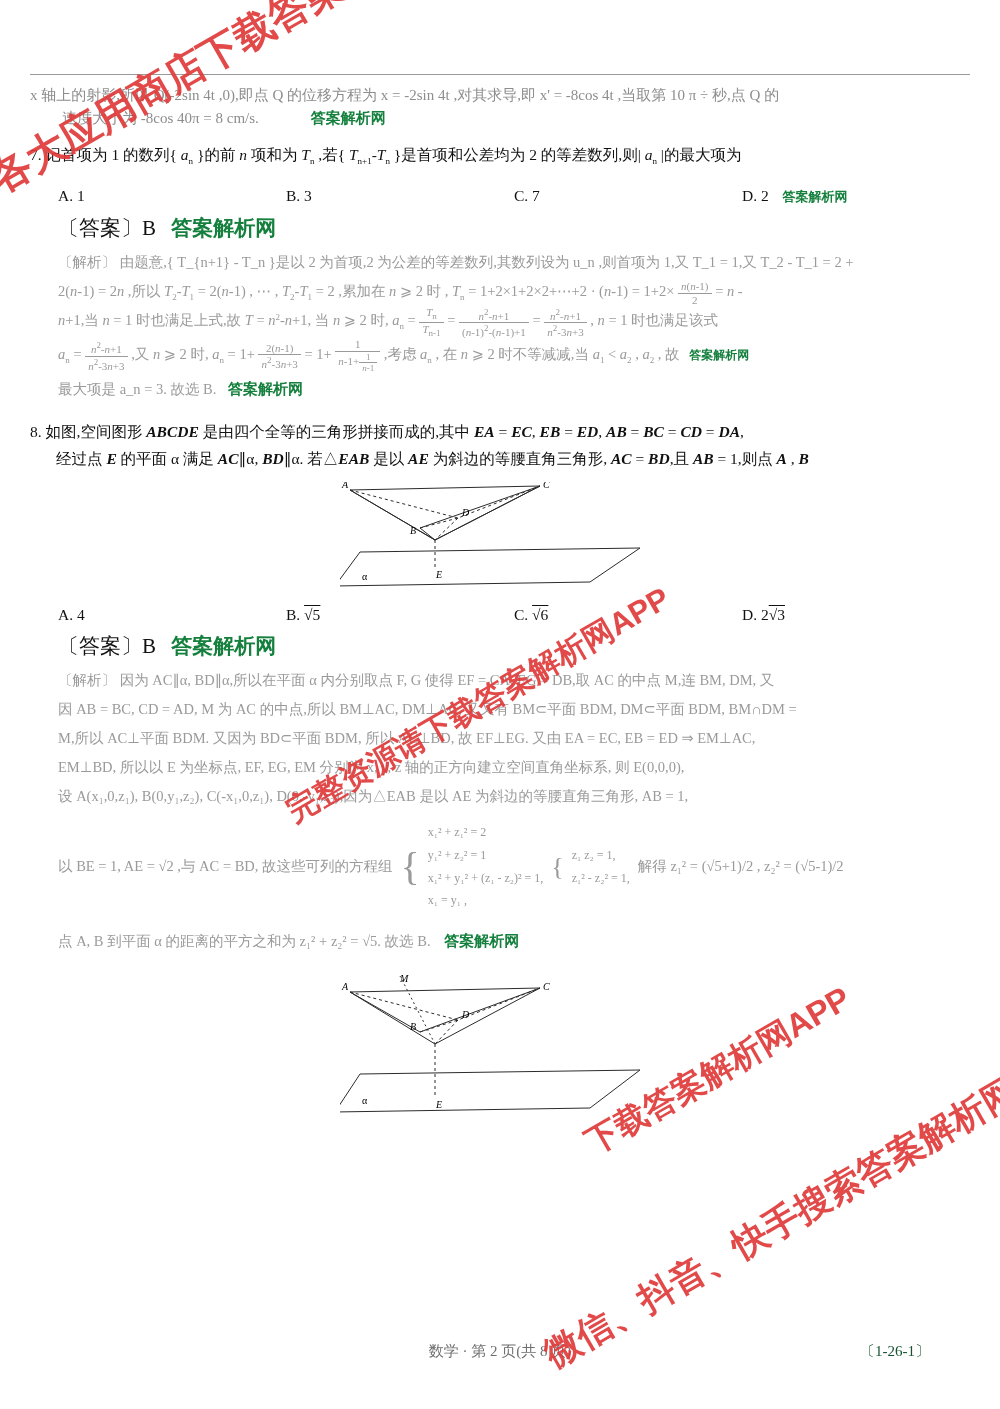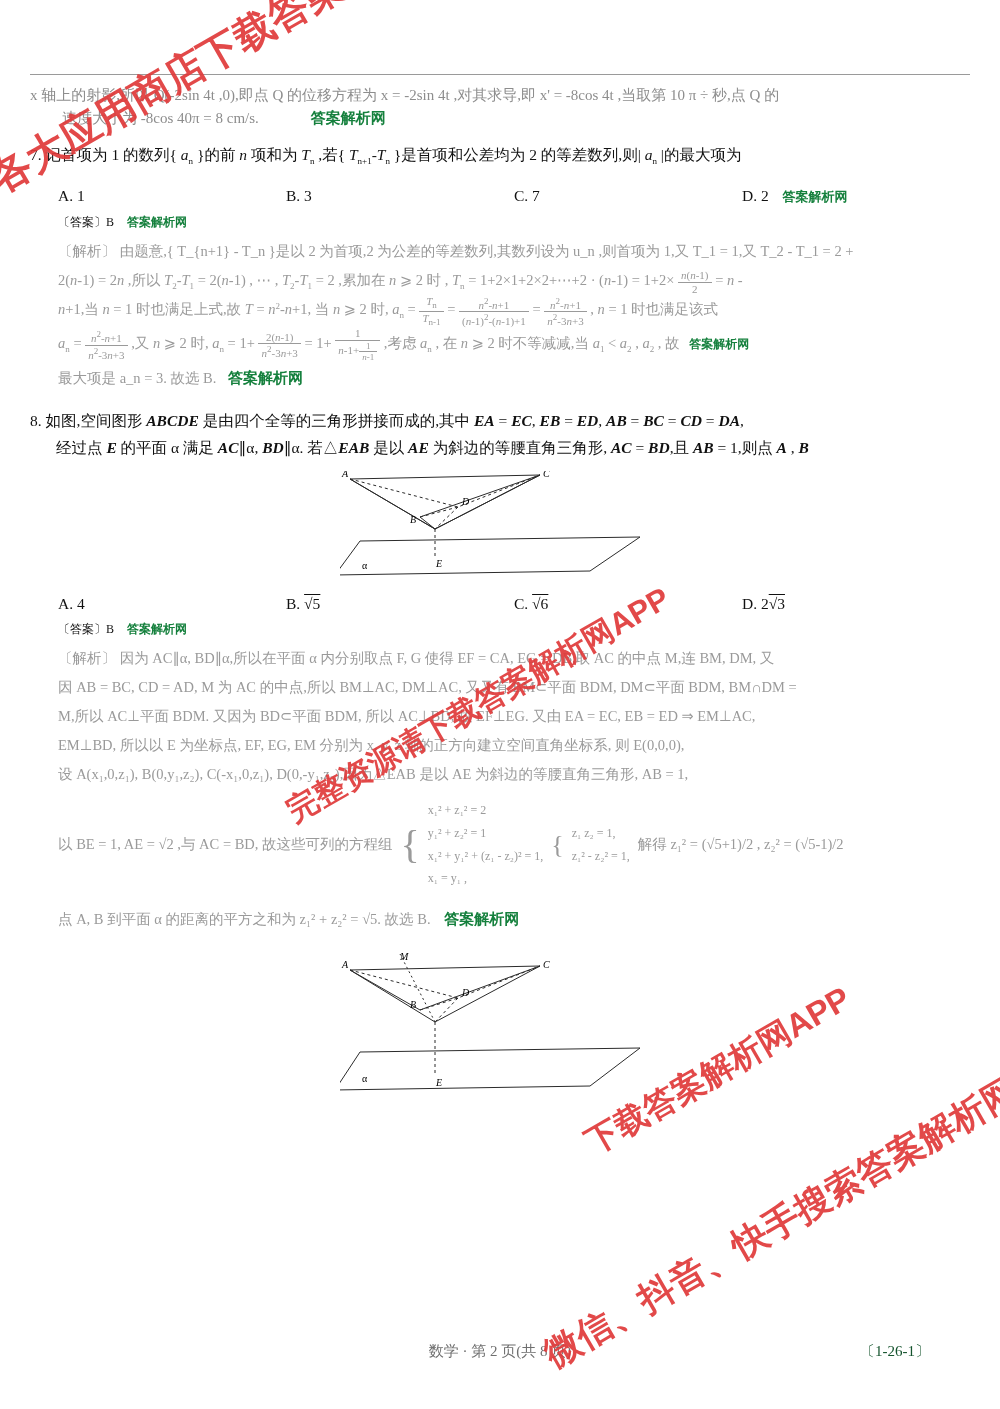--- a/index.html
+++ b/index.html
@@ -33,21 +33,21 @@
   .faded{color:#8d8d8d;}
   .q{
     font-size:15.5px;line-height:1.75;margin-top:10px;
   }
   .q b{font-weight:bold;text-align:right;}
   .opts{
     display:flex;margin-top:18px;font-size:15.5px;
   }
   .opts>div{width:25%;}
   .opts.indent-opts{padding-left:28px;}
-  .ans{margin-top:8px;font-size:12px;padding-left:28px;}
+  .ans{margin-top:8px;font-size:21px;padding-left:28px;}
   .red{color:#15803d;font-weight:bold;}
   .sol{
     color:#9a9a9a;font-size:14.5px;line-height:2.0;margin-top:6px;
   }
   .mono-frac{display:inline-block;vertical-align:middle;text-align:center;font-size:11px;line-height:1.15;}
   .mono-frac .num{border-bottom:1px solid currentColor;padding:0 3px;display:block;}
   .mono-frac .den{padding:0 3px;display:block;}
   sub{font-size:9px;}
   sup{font-size:9px;}
   

